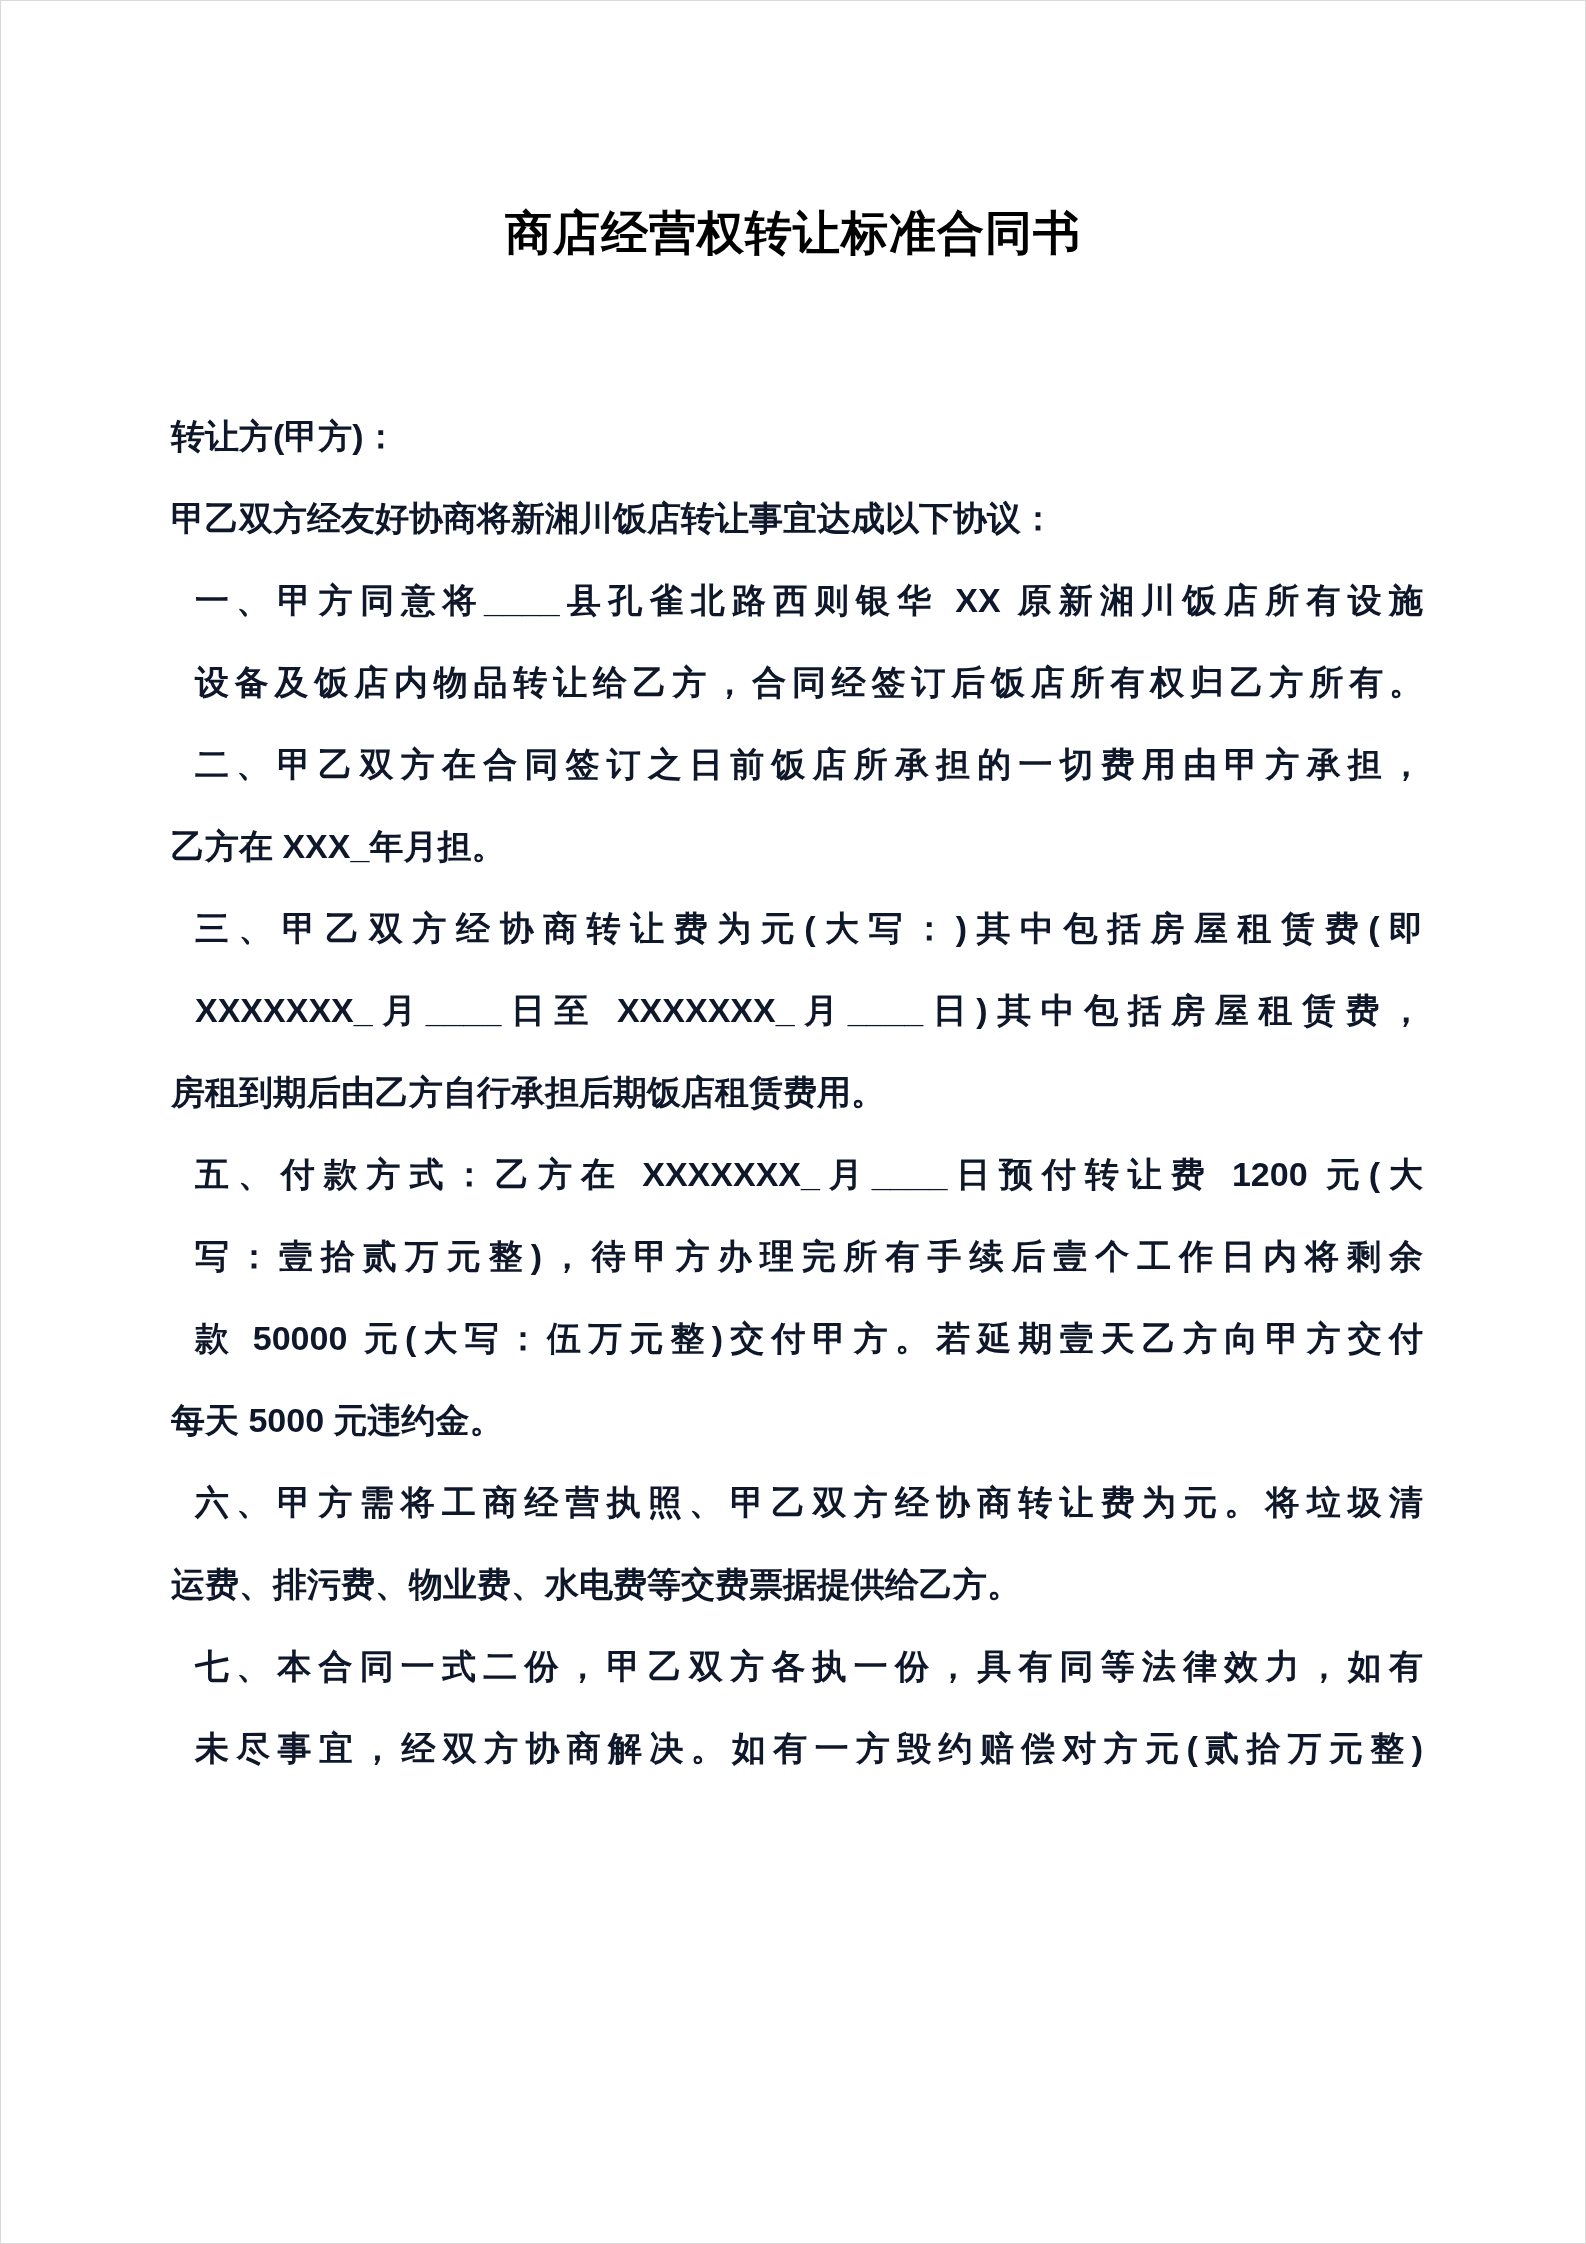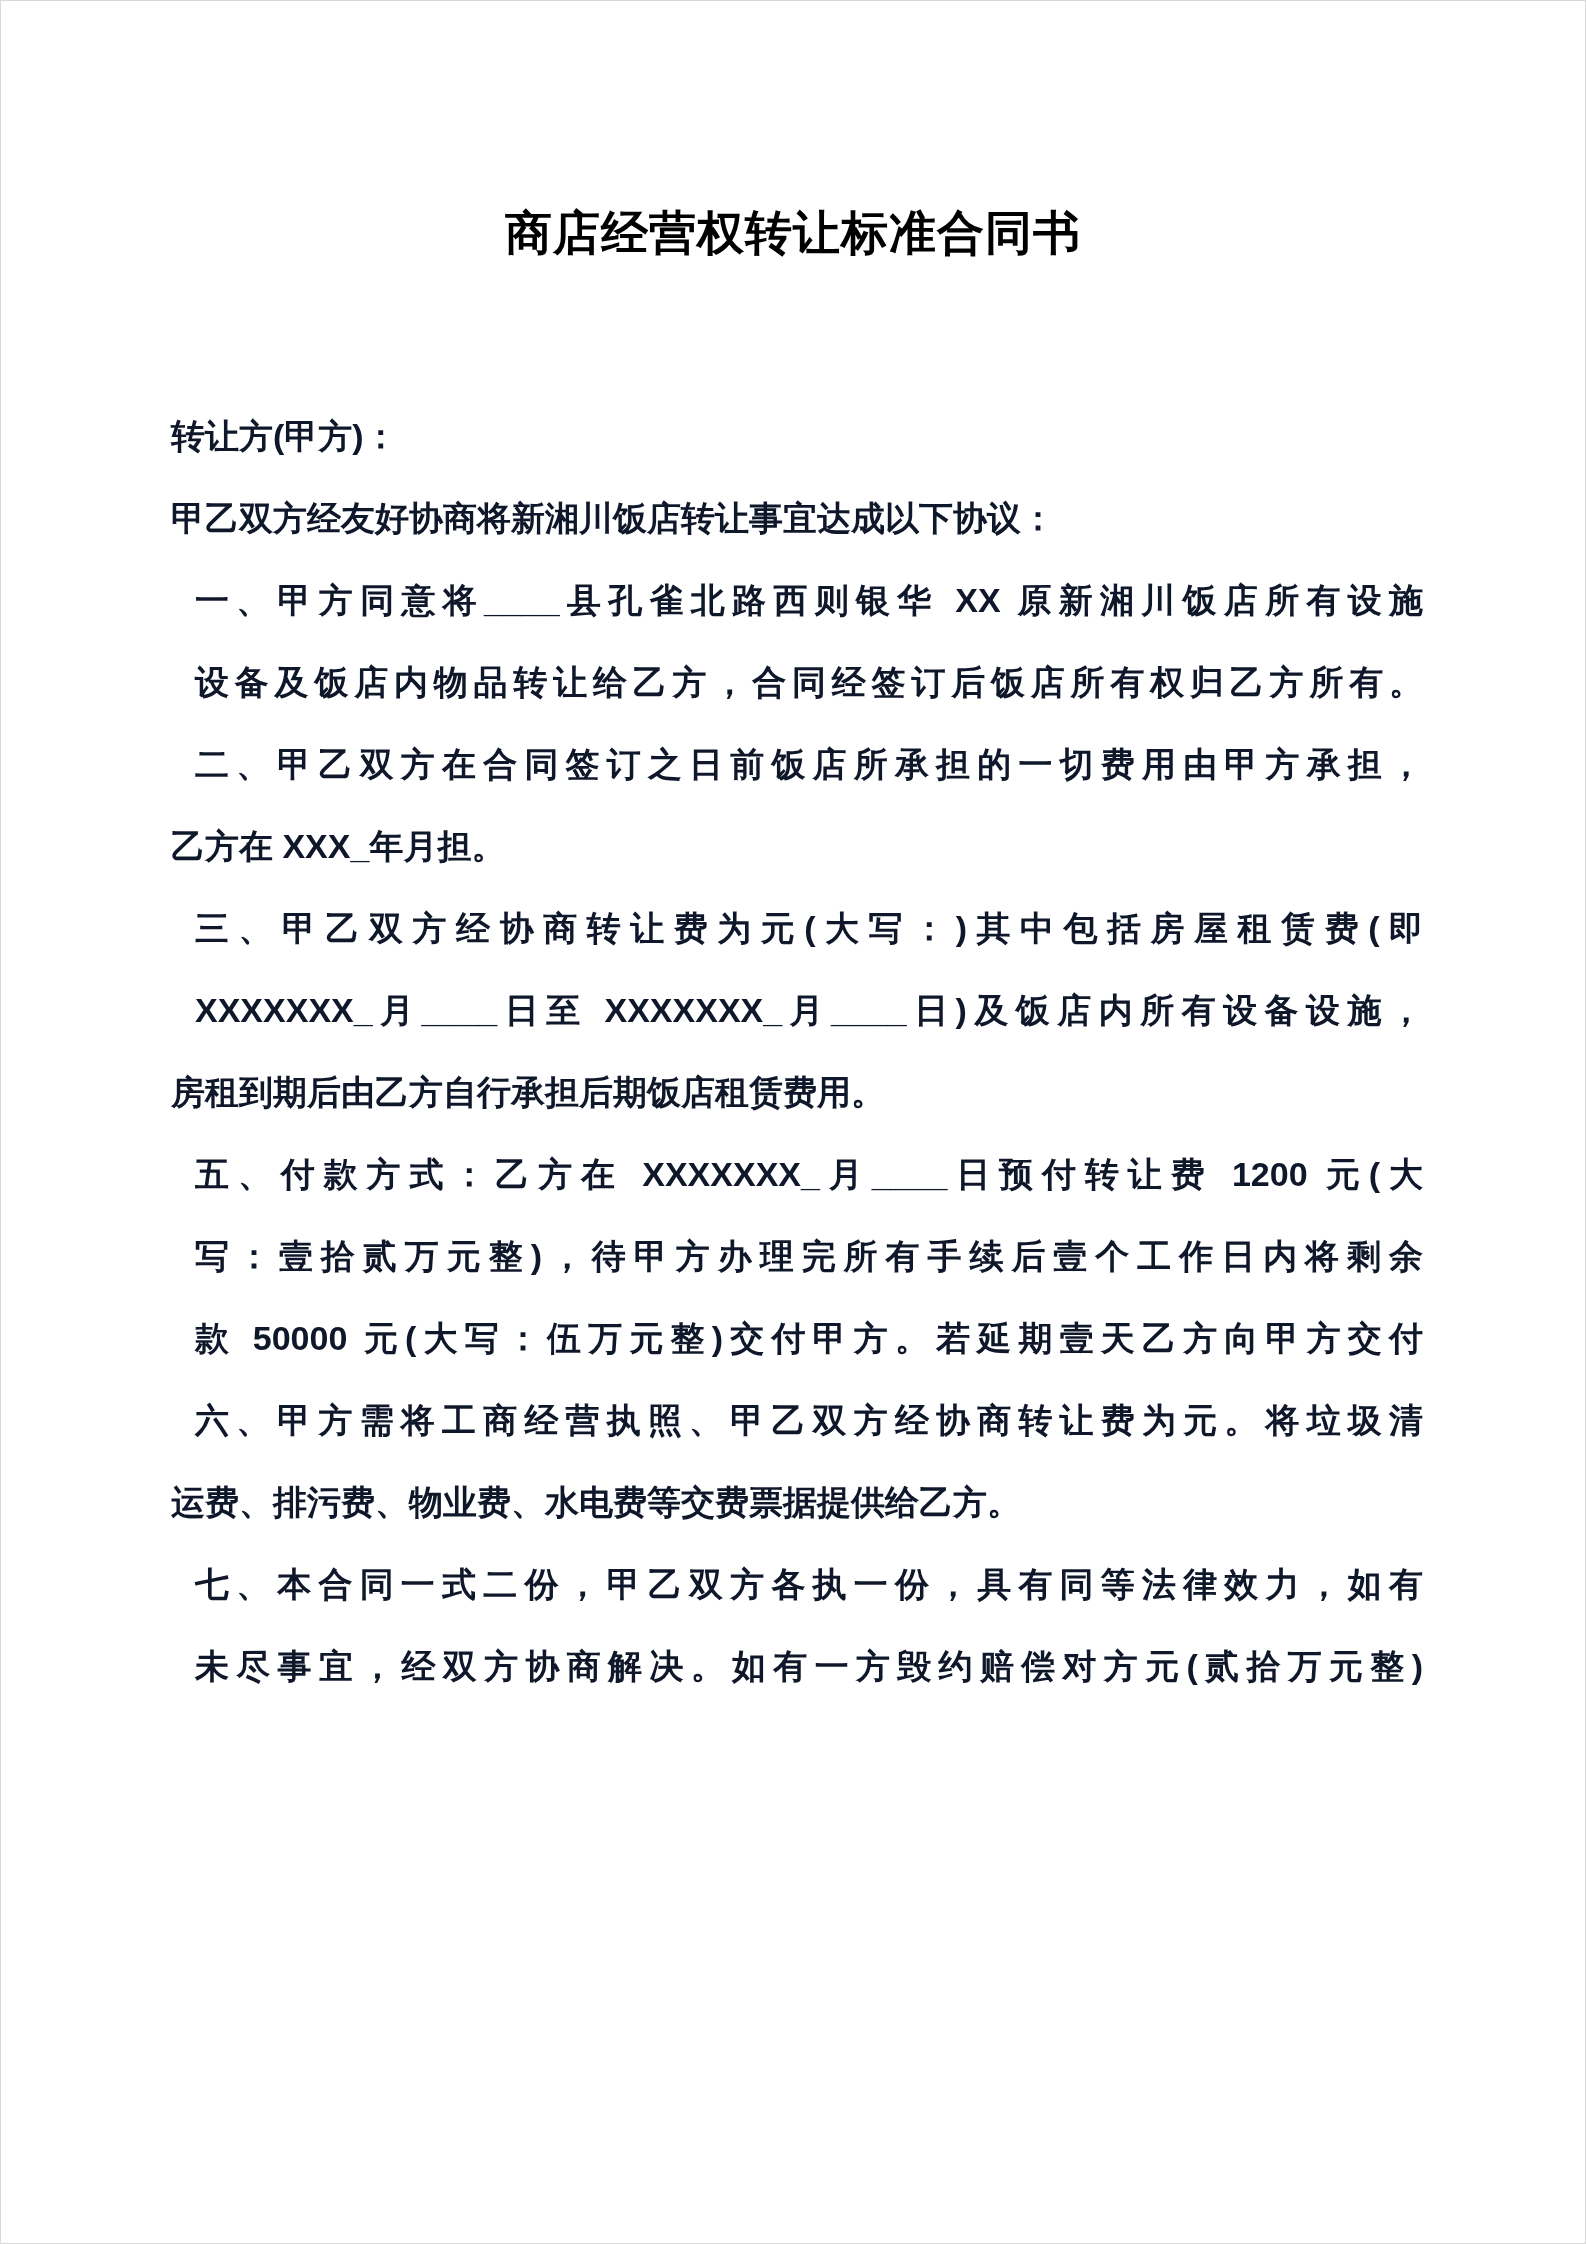--- a/index.html
+++ b/index.html
@@ -59,23 +59,24 @@
 <div class="page">
   <h1 class="doc-title">商店经营权转让标准合同书</h1>
   <div class="doc-body">
       <div class="doc-line">转让方(甲方)：</div>
       <div class="doc-line">甲乙双方经友好协商将新湘川饭店转让事宜达成以下协议：</div>
       <div class="doc-line fill">一、甲方同意将____县孔雀北路西则银华 XX 原新湘川饭店所有设施</div>
       <div class="doc-line fill">设备及饭店内物品转让给乙方，合同经签订后饭店所有权归乙方所有。</div>
       <div class="doc-line fill">二、甲乙双方在合同签订之日前饭店所承担的一切费用由甲方承担，</div>
       <div class="doc-line">乙方在 XXX_年月担。</div>
       <div class="doc-line fill">三、甲乙双方经协商转让费为元(大写：)其中包括房屋租赁费(即</div>
-      <div class="doc-line fill">XXXXXXX_月____日至 XXXXXXX_月____日)及饭店内所有设备设施，</div>
+      <div class="doc-line fill">XXXXXXX_月____日至 XXXXXXX_月____日)其中包括房屋租赁费，</div>
       <div class="doc-line">房租到期后由乙方自行承担后期饭店租赁费用。</div>
       <div class="doc-line fill">五、付款方式：乙方在 XXXXXXX_月____日预付转让费 1200 元(大</div>
       <div class="doc-line fill">写：壹拾贰万元整)，待甲方办理完所有手续后壹个工作日内将剩余</div>
       <div class="doc-line fill">款 50000 元(大写：伍万元整)交付甲方。若延期壹天乙方向甲方交付</div>
+      <div class="doc-line">每天 5000 元违约金。</div>
       <div class="doc-line fill">六、甲方需将工商经营执照、甲乙双方经协商转让费为元。将垃圾清</div>
       <div class="doc-line">运费、排污费、物业费、水电费等交费票据提供给乙方。</div>
       <div class="doc-line fill">七、本合同一式二份，甲乙双方各执一份，具有同等法律效力，如有</div>
       <div class="doc-line fill">未尽事宜，经双方协商解决。如有一方毁约赔偿对方元(贰拾万元整)</div>
     </div>
 </div>
 
 </body></html>

